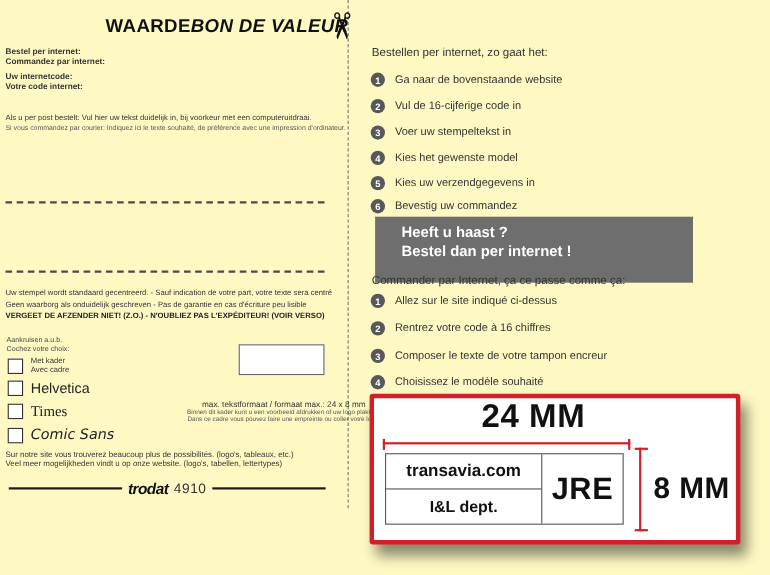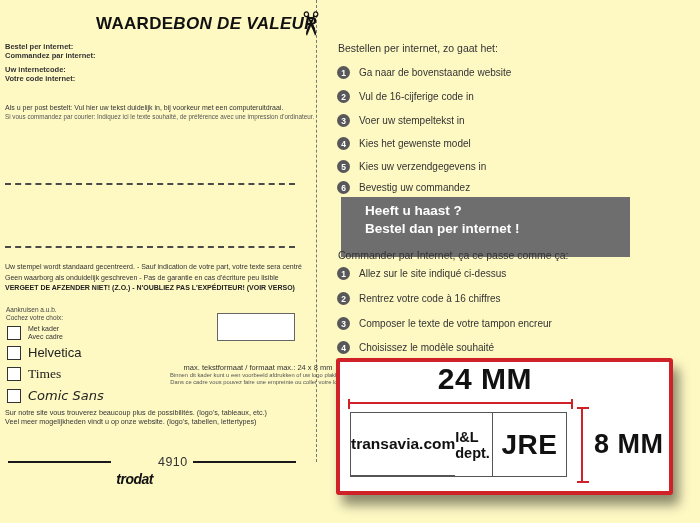--- a/index.html
+++ b/index.html
@@ -38,21 +38,21 @@
   .pastebox { position:absolute; left:217px; top:313px; width:78px; height:28px; border:1.2px solid #666; background:#fff; }
 
   .formatnote { position:absolute; left:168px; top:363px; width:180px; text-align:center; color:#444; }
   .formatnote .m { font-size:7.5px; line-height:9px; color:#333;text-align:center; }
   .formatnote .s { font-size:5.8px; line-height:7px; color:#555; }
 
   .website { position:absolute; left:5px; top:408px; font-size:7.2px; line-height:9.2px; color:#333; }
 
   .brandline { position:absolute; left:8px; top:436px; width:288px; display:flex; align-items:center; gap:5px; }
   .brandline .rule { flex:1; border-top:2px solid #1a1a1a; }
-  .brandline .logo { font-size:14px; font-weight:bold; font-style:italic; letter-spacing:-.5px; color:#111;margin-top:35px; }
+  .brandline .logo { font-size:14px; font-weight:bold; font-style:italic; letter-spacing:-.5px; color:#111; }
   .brandline .model { font-size:12.5px; color:#333; letter-spacing:.5px; }
 
   
   .cutline { position:absolute; left:316px; top:0; height:462px; border-left:1.4px dashed #777; }
   .scissors { position:absolute; left:297px; top:4px; font-size:33px; color:#111;
               transform:rotate(90deg); font-family:"DejaVu Sans", sans-serif; }
 
   
   .rtitle { position:absolute; left:338px; font-size:10.5px; color:#333; white-space:nowrap; }
   .rtitle1 { top:42px; } .rtitle2 { top:249px; }
@@ -69,21 +69,21 @@
   .stamp-panel { position:absolute; left:336px; top:358px; width:337px; height:137px; background:#fff;
                  border:4px solid #cf2127; border-radius:3px;
                  box-shadow:6px 10px 12px rgba(0,0,0,.45); }
   .dim-w { position:absolute; left:72px; top:0px; width:120px; text-align:right;
            font-size:30px; font-weight:bold; color:#111; letter-spacing:.5px; }
   .hmeasure { position:absolute; left:8px; top:40px; width:225px; border-top:2px solid #cf2127; }
   .hmeasure:before, .hmeasure:after { content:""; position:absolute; top:-5px; width:2px; height:10px; background:#cf2127; }
   .hmeasure:before { left:0; } .hmeasure:after { right:0; }
   .stamp-table { position:absolute; left:10px; top:50px; width:217px; height:65px;
                  border:1.3px solid #555; display:flex; background:#fff; }
-  .stamp-left { width:142px; border-right:1.3px solid #555; display:flex; flex-direction:row; }
+  .stamp-left { width:142px; border-right:1.3px solid #555; display:flex; flex-direction:column; }
   .stamp-cell1 { flex:1; border-bottom:1.3px solid #555; display:flex; align-items:center; justify-content:center;
                  font-size:15.5px; font-weight:bold; color:#111; }
   .stamp-cell2 { flex:1; display:flex; align-items:center; justify-content:center;
                  font-size:14.5px; font-weight:bold; color:#111; }
   .stamp-right { flex:1; display:flex; align-items:center; justify-content:center;
                  font-size:28px; font-weight:bold; letter-spacing:.5px; color:#111; }
   .vmeasure { position:absolute; left:241px; top:45px; height:76px; border-left:2px solid #cf2127; }
   .vmeasure:before, .vmeasure:after { content:""; position:absolute; left:-6px; width:12px; height:2px; background:#cf2127; }
   .vmeasure:before { top:0; } .vmeasure:after { bottom:0; }
   .dim-h { position:absolute; left:254px; top:67px; font-size:27px; font-weight:bold; color:#111; letter-spacing:.5px; }

